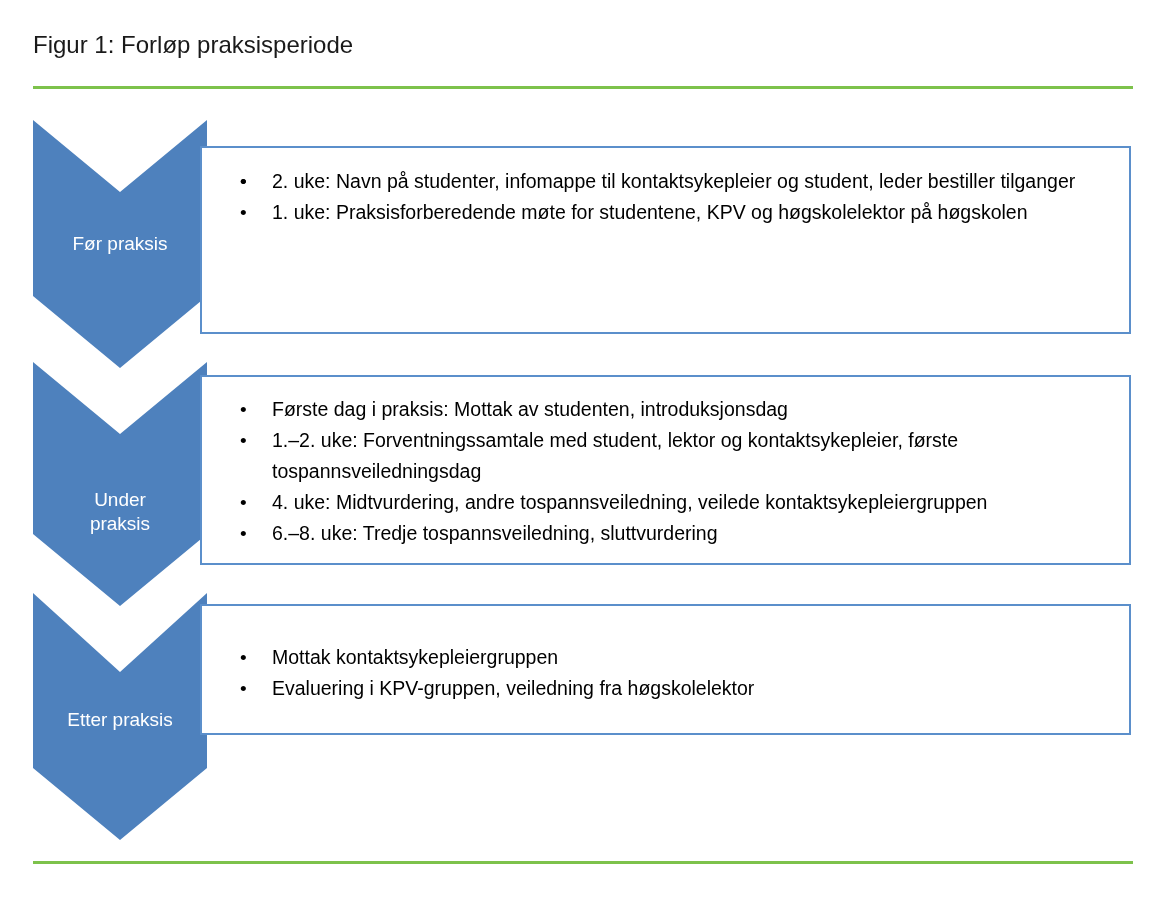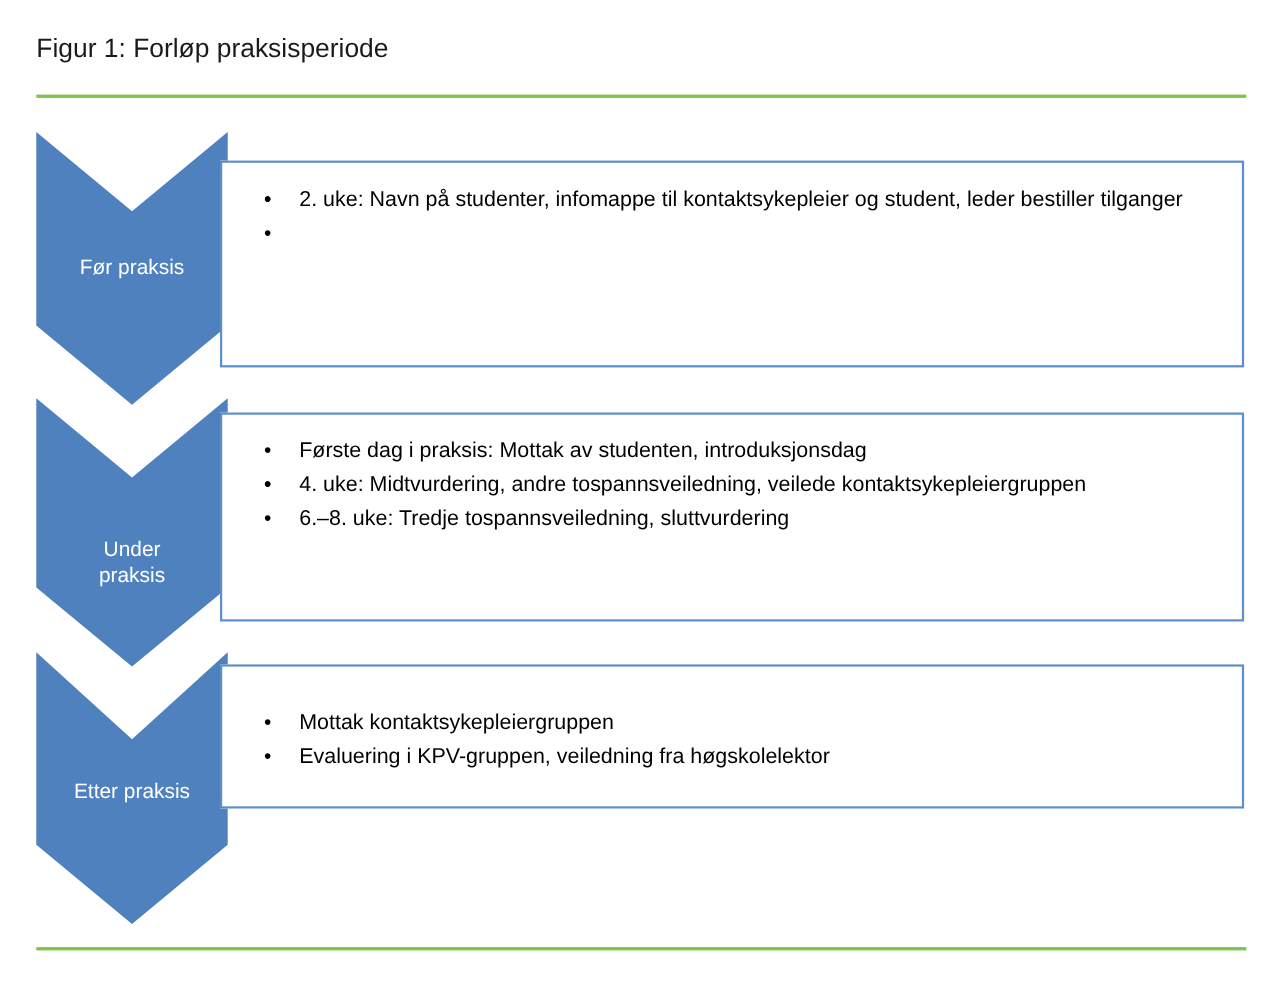--- a/index.html
+++ b/index.html
@@ -155,32 +155,34 @@
     <ul class="stage-list">
       <li class="stage-item">
         <span class="bullet-glyph">•</span>
       </li>
       <li class="stage-item">
         <span class="bullet-glyph">•</span>
         <span>2. uke: Navn på studenter, infomappe til kontaktsykepleier og student, leder bestiller tilganger</span>
       </li>
       <li class="stage-item">
         <span class="bullet-glyph">•</span>
+        <span>1. uke: Praksisforberedende møte for studentene, KPV og høgskolelektor på høgskolen</span>
       </li>
     </ul>
   </div>
 
   <div class="stage-box" id="stage-box-1">
     <ul class="stage-list">
       <li class="stage-item">
         <span class="bullet-glyph">•</span>
         <span>Første dag i praksis: Mottak av studenten, introduksjonsdag</span>
       </li>
       <li class="stage-item">
         <span class="bullet-glyph">•</span>
+        <span>1.–2. uke: Forventningssamtale med student, lektor og kontaktsykepleier, første tospannsveiledningsdag</span>
       </li>
       <li class="stage-item">
         <span class="bullet-glyph">•</span>
         <span>4. uke: Midtvurdering, andre tospannsveiledning, veilede kontaktsykepleiergruppen</span>
       </li>
       <li class="stage-item">
         <span class="bullet-glyph">•</span>
         <span>6.–8. uke: Tredje tospannsveiledning, sluttvurdering</span>
       </li>
     </ul>

